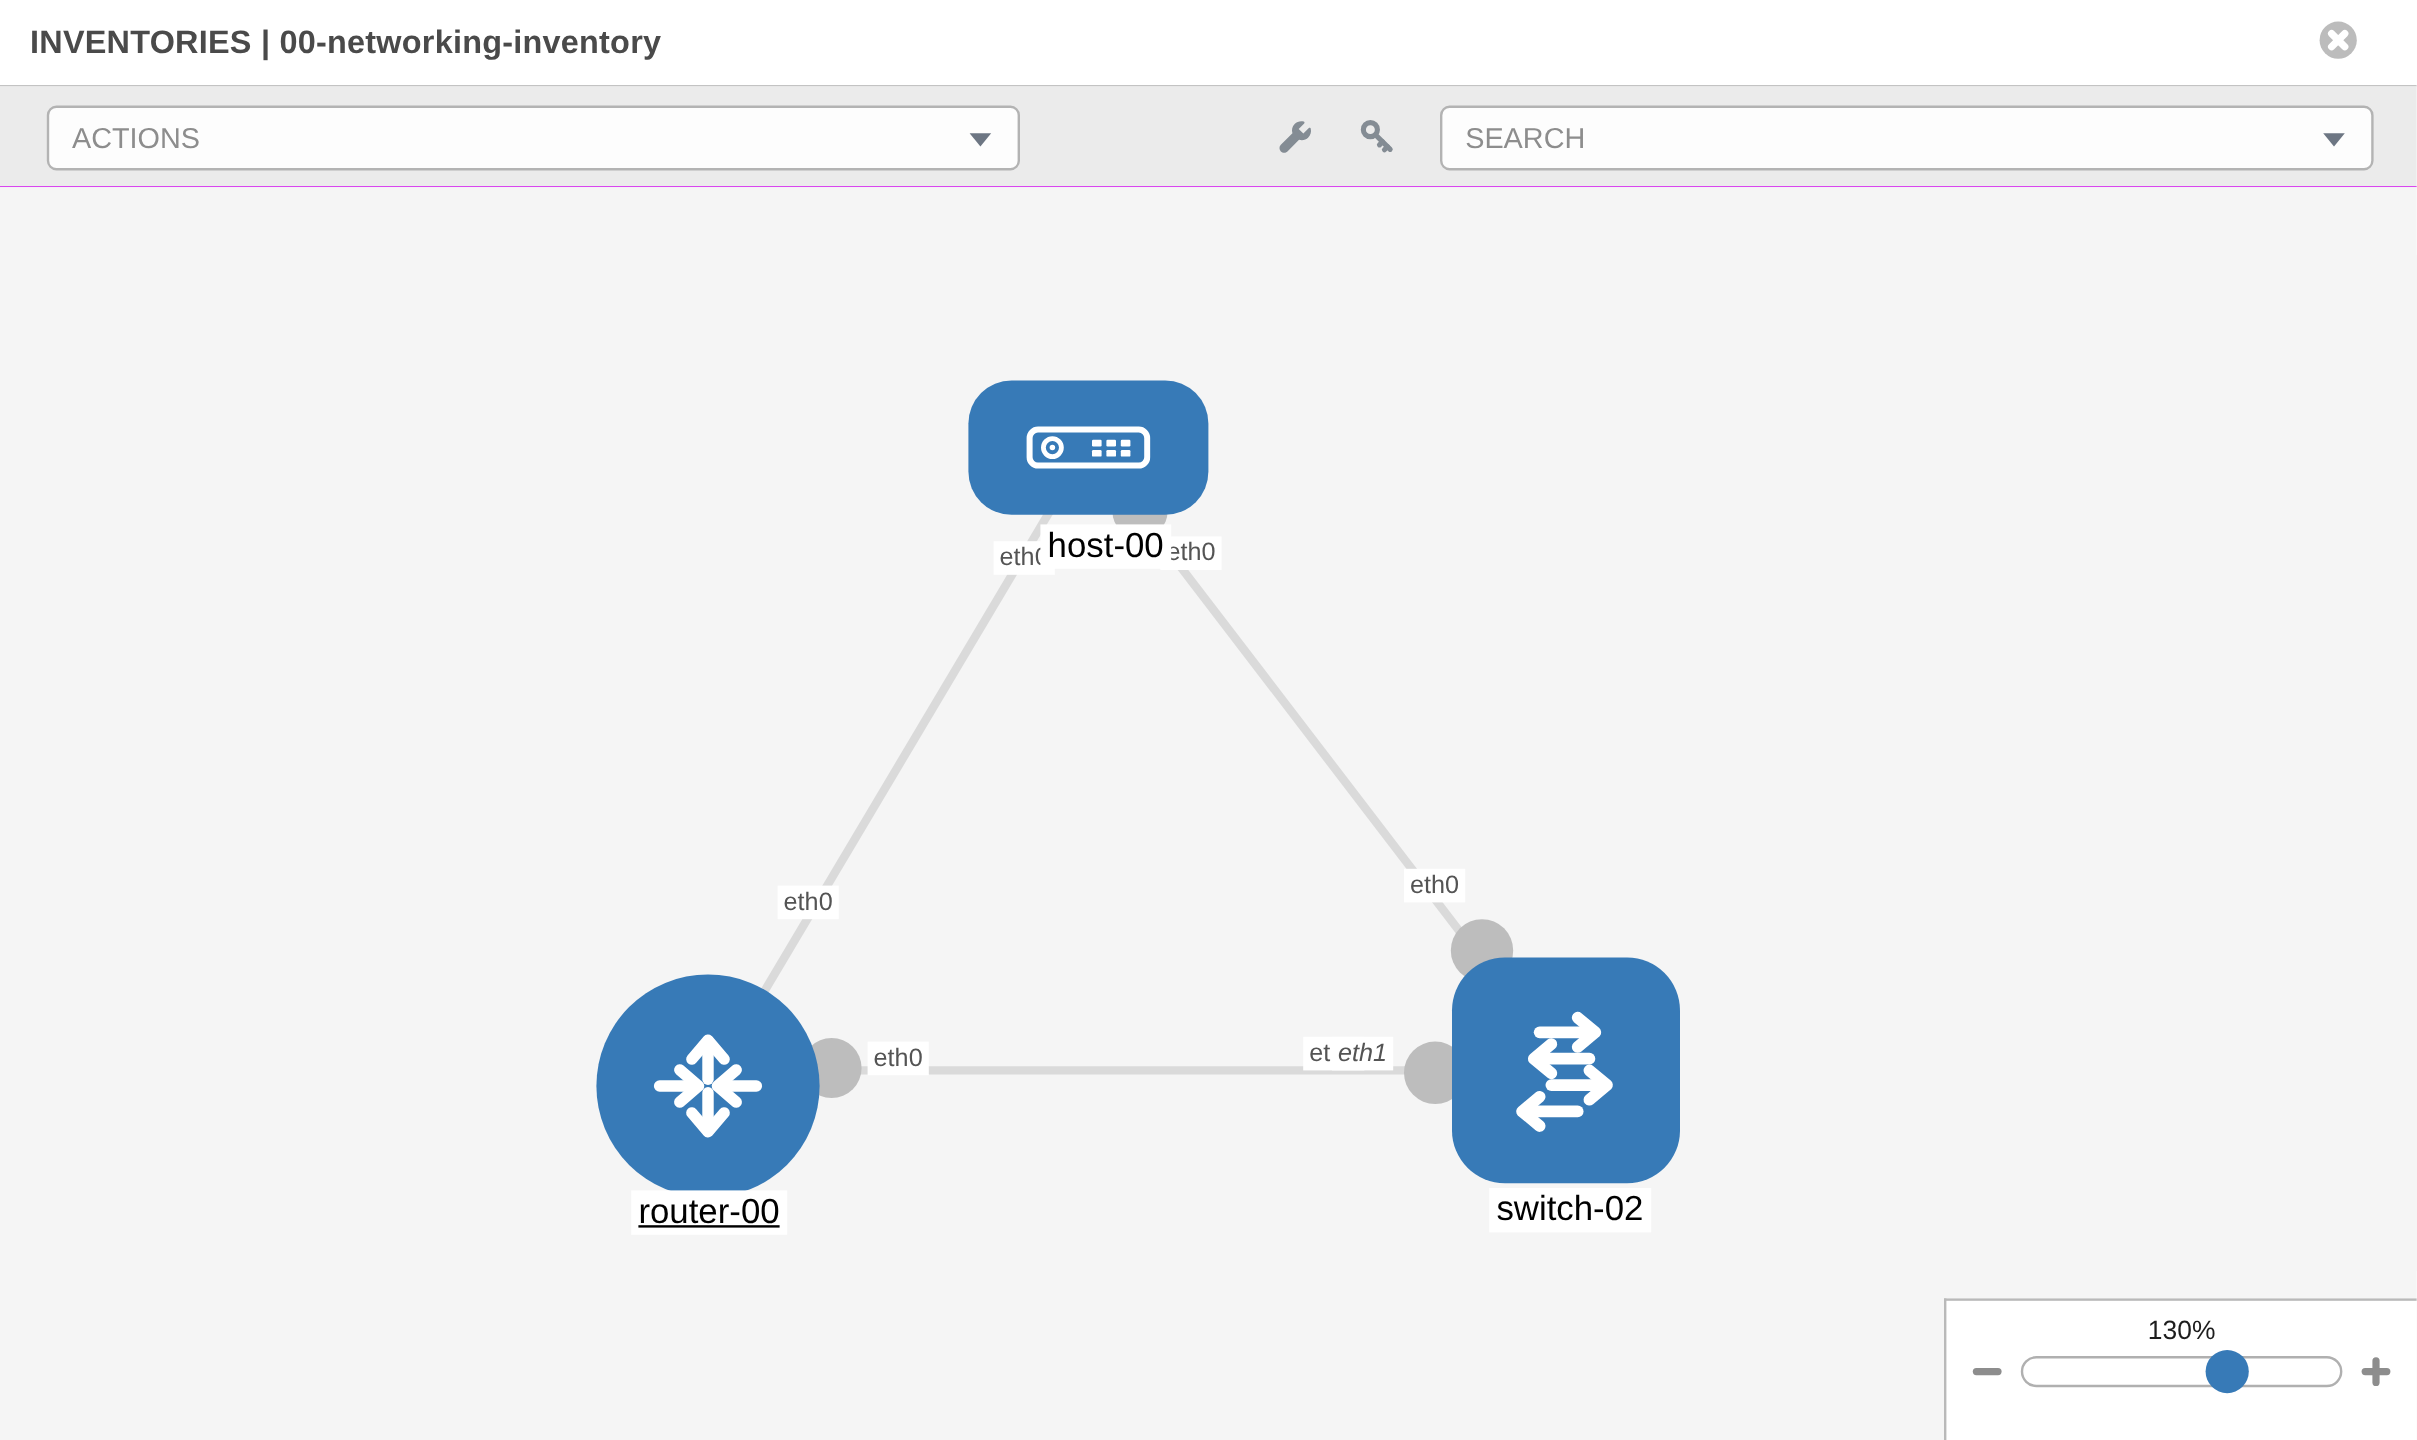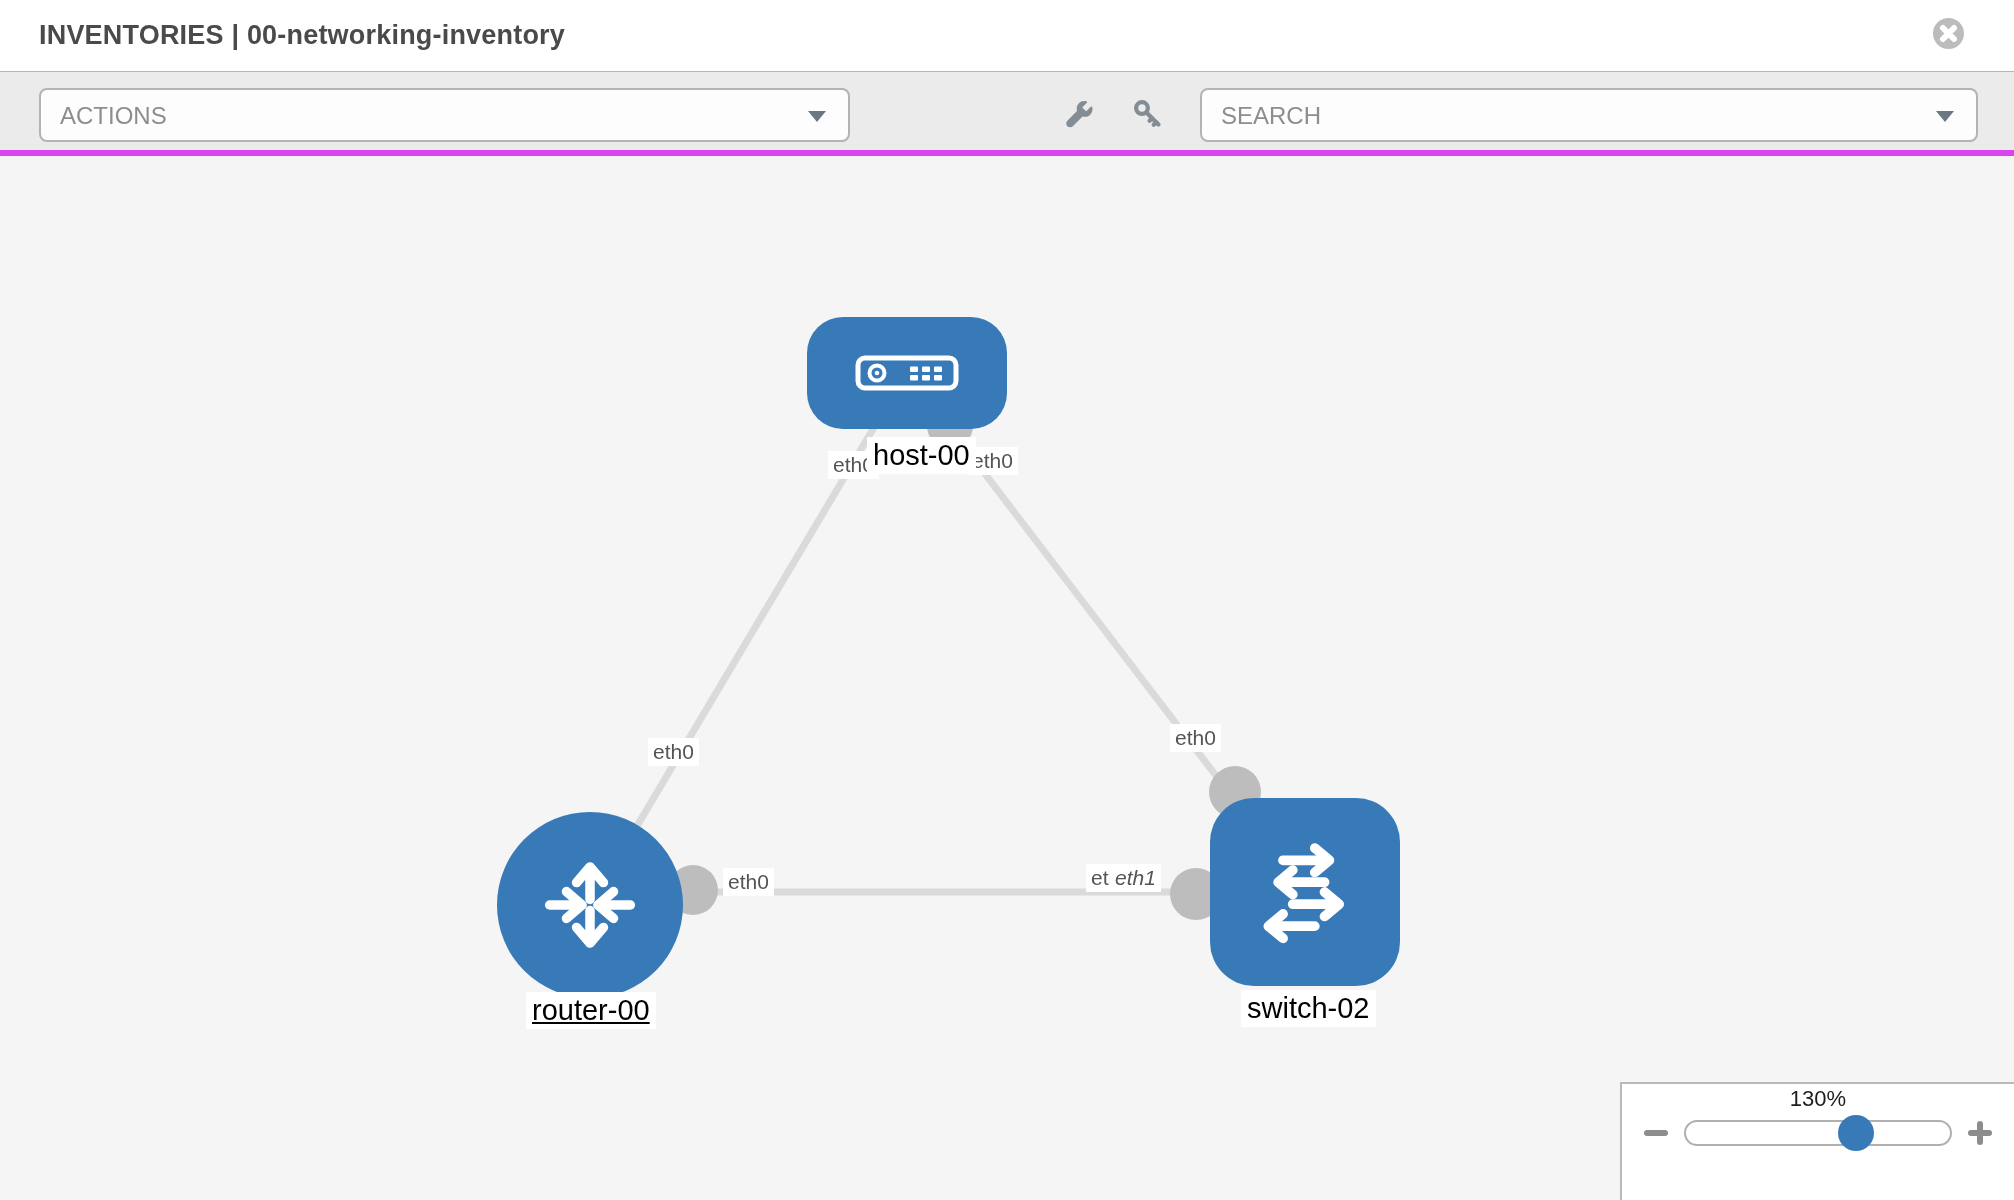--- a/index.html
+++ b/index.html
@@ -3,29 +3,29 @@
 <meta charset="utf-8">
 <style>
   * { margin:0; padding:0; box-sizing:border-box; }
   html,body { width:2014px; height:1200px; overflow:hidden; background:#fff;
               font-family:"Liberation Sans", sans-serif; }
   .app { position:relative; width:2014px; height:1200px; }
 
   
   .hdr { position:absolute; left:0; top:0; width:2014px; height:72px; background:#fff;
          border-bottom:1px solid #b5b5b5; }
-  .hdr h1 { position:absolute; left:39px; top:20px; font-size:27px; font-weight:bold;
+  .hdr h1 { position:absolute; left:25px; top:20px; font-size:27px; font-weight:bold;
             color:#4a4a4a; letter-spacing:.2px; }
   .close-btn { position:absolute; left:1933px; top:18px; width:31px; height:31px; border:none;
                border-radius:50%; background:#bcbcbc; cursor:pointer; padding:0; }
   .close-btn svg { display:block; margin:0 auto; }
 
   
   .toolbar { position:absolute; left:0; top:72px; width:2014px; height:84px; background:#ebebeb;
-             border-bottom:6px solid #d946ef; }
+             border-bottom:1px solid #d946ef; }
   .select { position:absolute; top:16px; height:54px; background:#fdfdfd;
             border:2px solid #b3b3b3; border-radius:8px; }
   .select .lbl { position:absolute; left:19px; top:0; line-height:51px; font-size:24px;
                  color:#8d8d8d; }
   .caret { position:absolute; right:22px; top:21px; width:0; height:0;
            border-left:9px solid transparent; border-right:9px solid transparent;
            border-top:11px solid #6d7683; }
   .sel-actions { left:39px;  width:811px; }
   .sel-search  { left:1200px; width:778px; }
   .tool-icon { position:absolute; top:24px; cursor:pointer; }
@@ -52,21 +52,21 @@
   .if-e3 { left:648px;  top:582px; }
   .if-e4 { left:1170px; top:568px; }
   .if-e5 { left:723px;  top:712px; }
   .if-e6 { left:1086px; top:708px; z-index:5; }
   .if-e7 { left:1110px; top:708px; z-index:6;font-style:italic; }
 
   
   .zoom-panel { position:absolute; left:1620px; top:926px; width:394px; height:118px;
                 background:#fff; border-top:2px solid #b9b9b9; border-left:2px solid #b9b9b9;
                 z-index:9; }
-  .zoom-level { margin-top:2px; text-align:center; font-size:22px; color:#1d1d1d; }
+  .zoom-level { margin-top:12px; text-align:center; font-size:22px; color:#1d1d1d; }
   .zoom-row { margin-top:8px; display:flex; align-items:center; justify-content:center; gap:15px; }
   .zoom-btn { width:26px; height:26px; position:relative; cursor:pointer; flex:none; }
   .bar-h { position:absolute; left:1px; top:10px; width:24px; height:6px; border-radius:3px;
            background:#8d8d8d; }
   .bar-v { position:absolute; left:10px; top:1px; width:6px; height:24px; border-radius:3px;
            background:#8d8d8d; }
   .zoom-track { position:relative; width:268px; height:26px; border:2px solid #b0b0b0;
                 border-radius:13px; background:#fff; cursor:pointer; flex:none; }
   .zoom-thumb { position:absolute; left:152px; top:-7px; width:36px; height:36px;
                 border-radius:50%; background:#377ab7; cursor:grab; }

